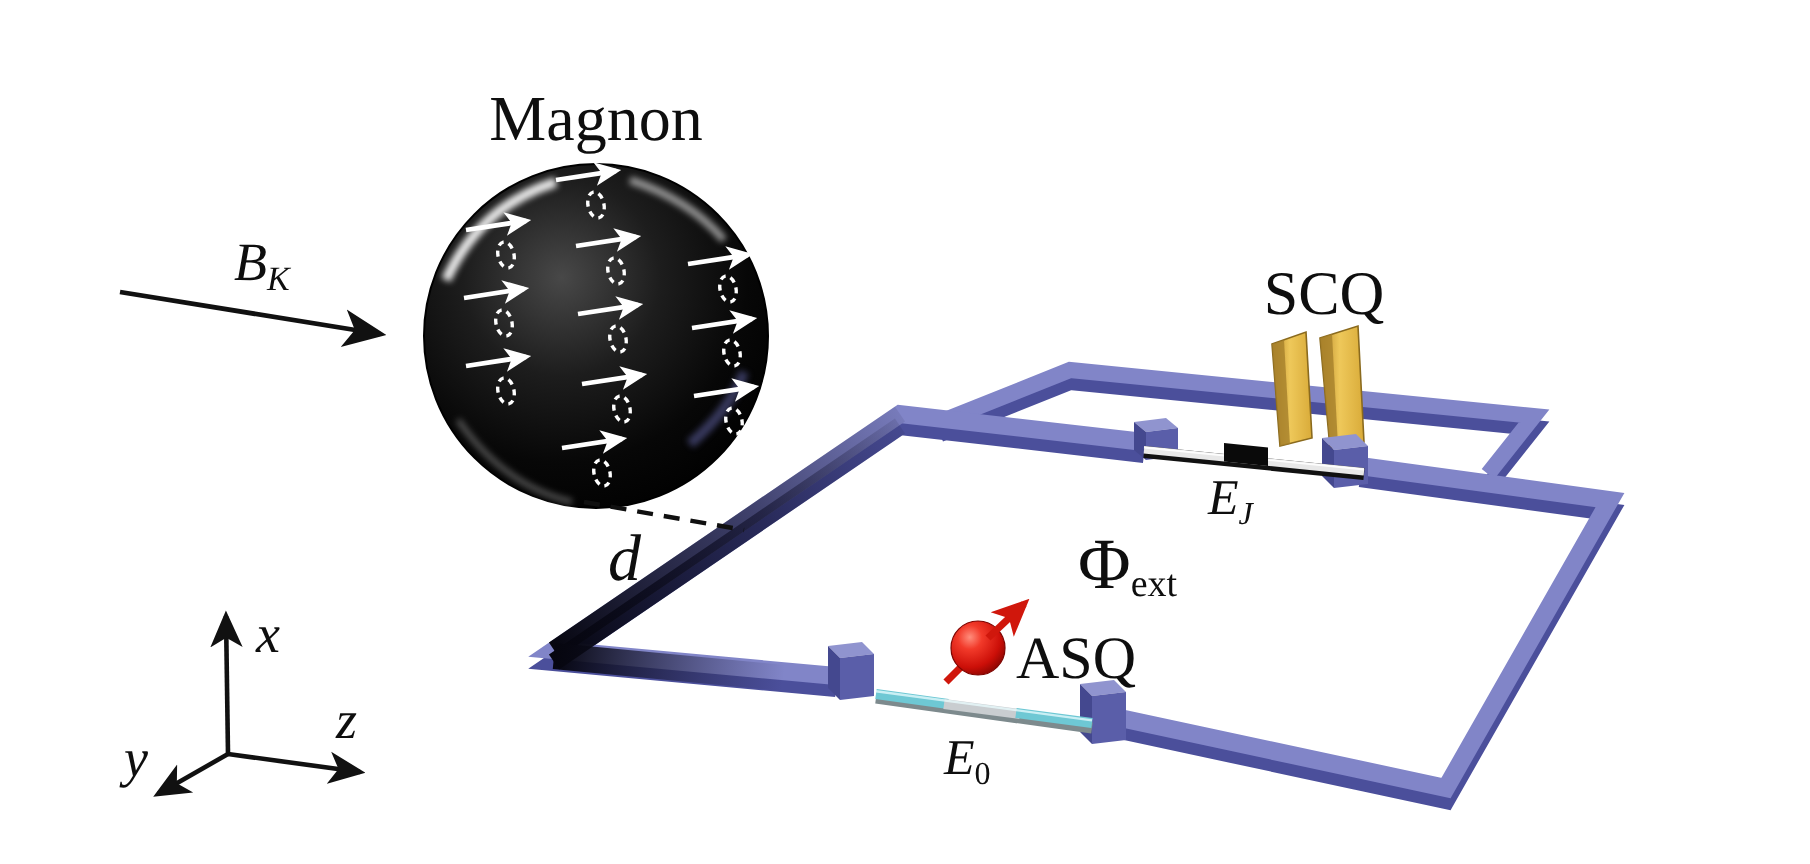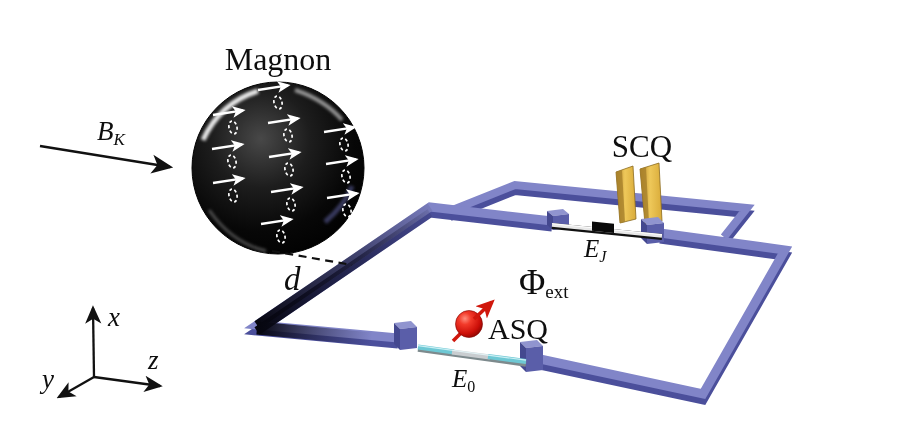--- a/index.html
+++ b/index.html
@@ -3,21 +3,21 @@
 <meta charset="utf-8">
 <style>
   :root{
     --circuit-top:#8185c8;
     --circuit-front:#4b4f9b;
     --ink:#0e0e0e;
     --bg:#ffffff;
   }
   html,body{margin:0;padding:0;background:var(--bg);}
   .canvas{position:relative;width:845px;height:432px;background:var(--bg);overflow:hidden;
-          font-family:"Liberation Serif","DejaVu Serif",serif;}
+          font-family:"Liberation Serif","DejaVu Serif",serif;margin-left:20px;}
   svg text{fill:var(--ink);}
   .lbl{font-family:"Liberation Serif","DejaVu Serif",serif;}
   .it{font-style:italic;}
 </style>
 </head>
 <body>
 
 <div class="canvas">
 <svg width="905" height="432" viewBox="0 0 905 432" xmlns="http://www.w3.org/2000/svg">
   <defs>

